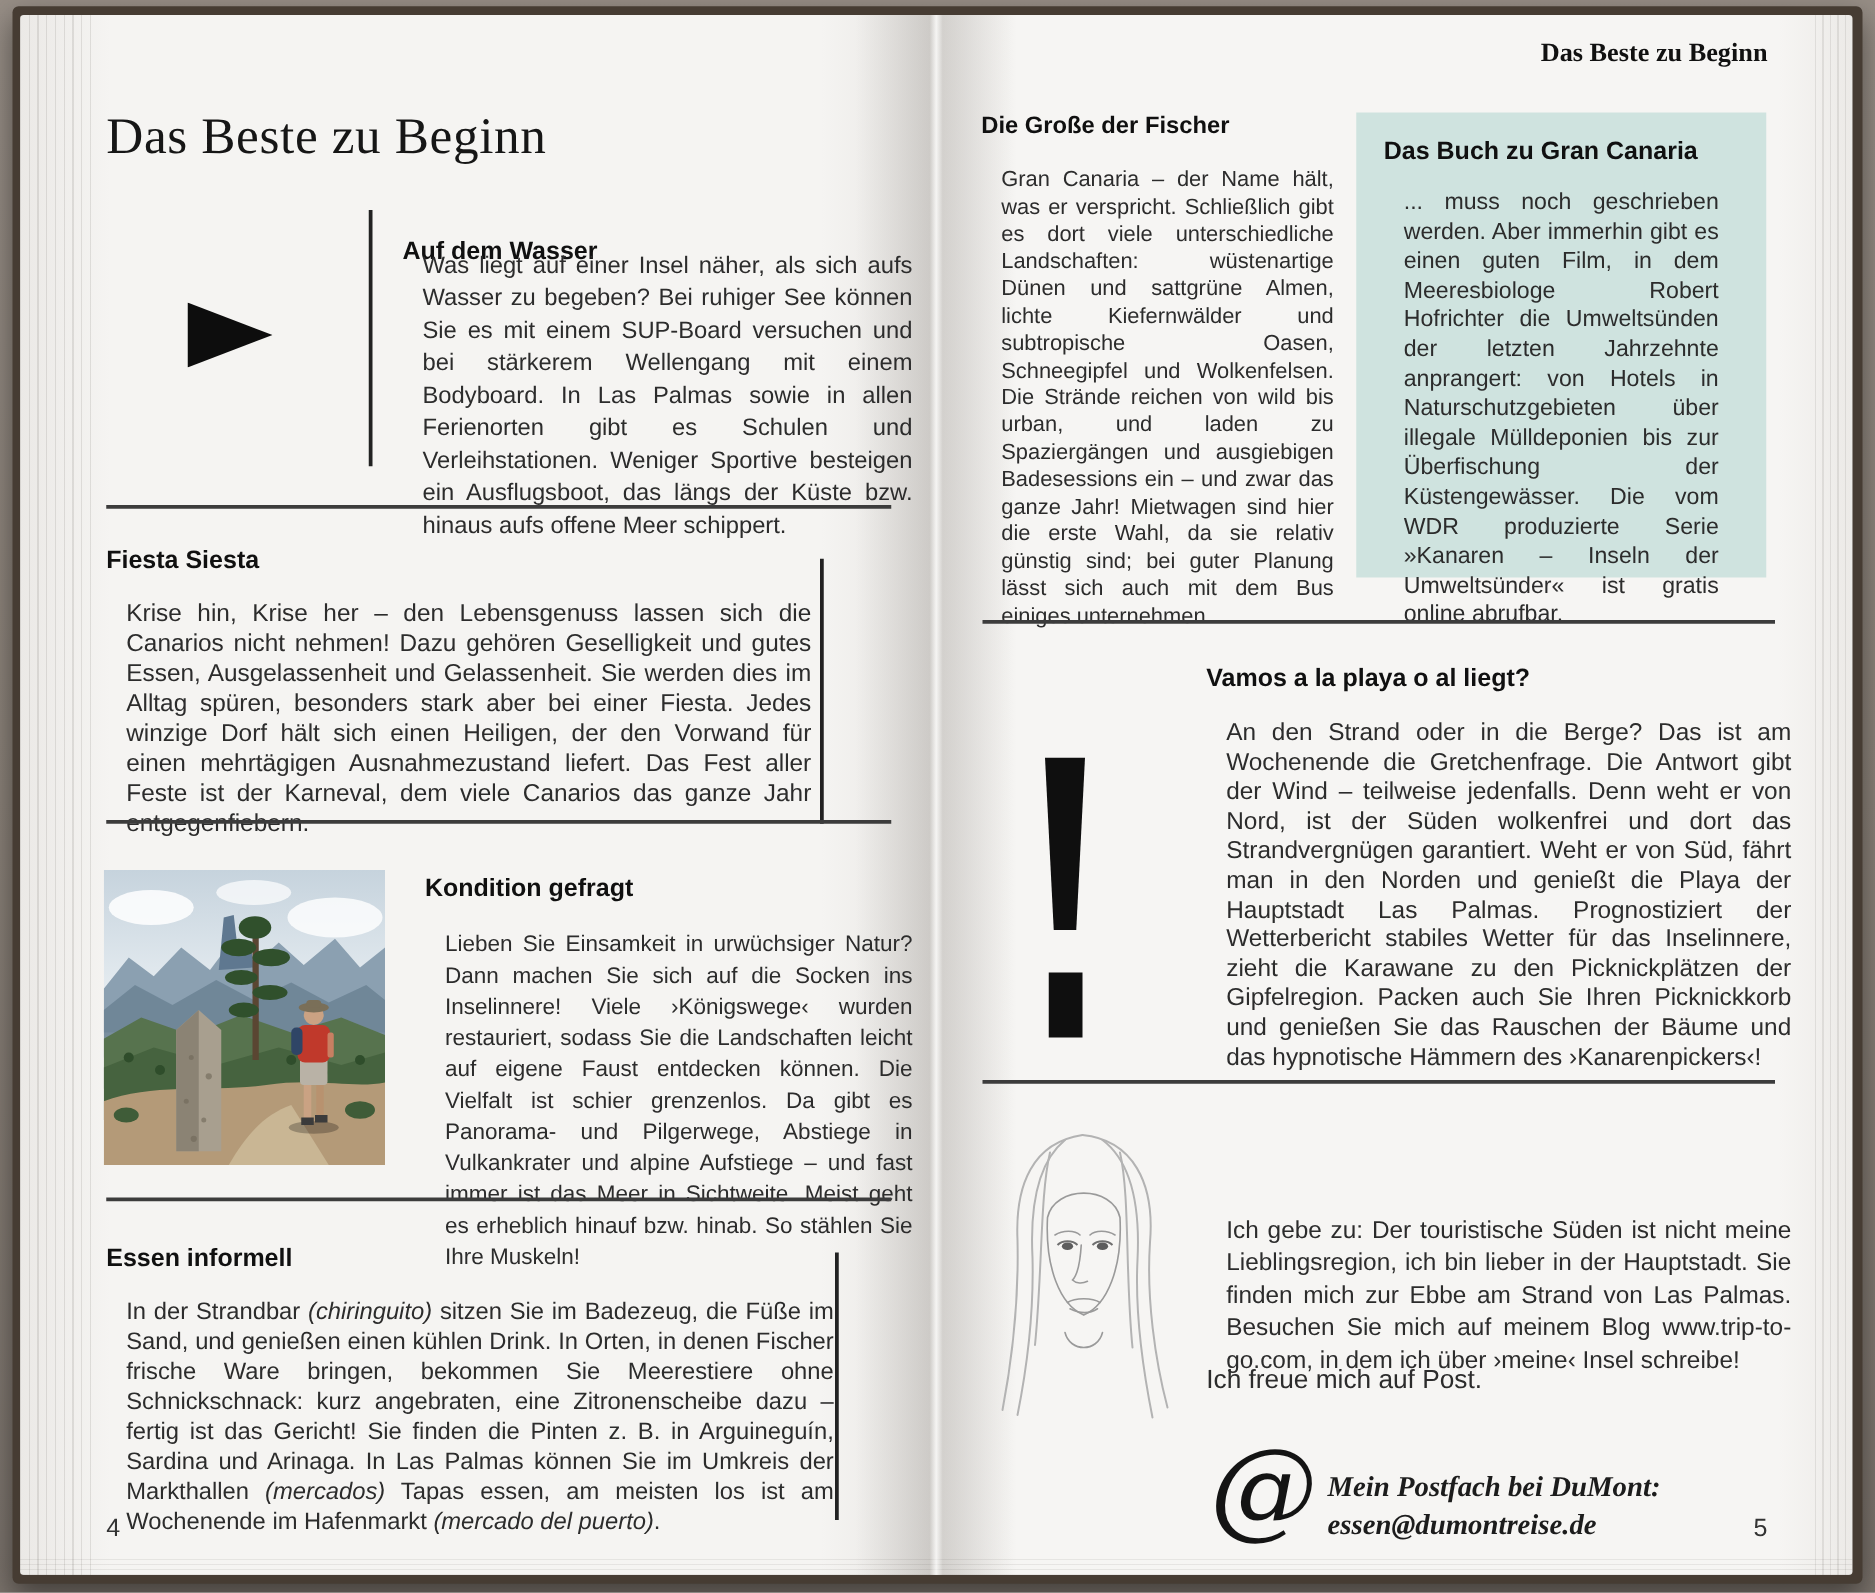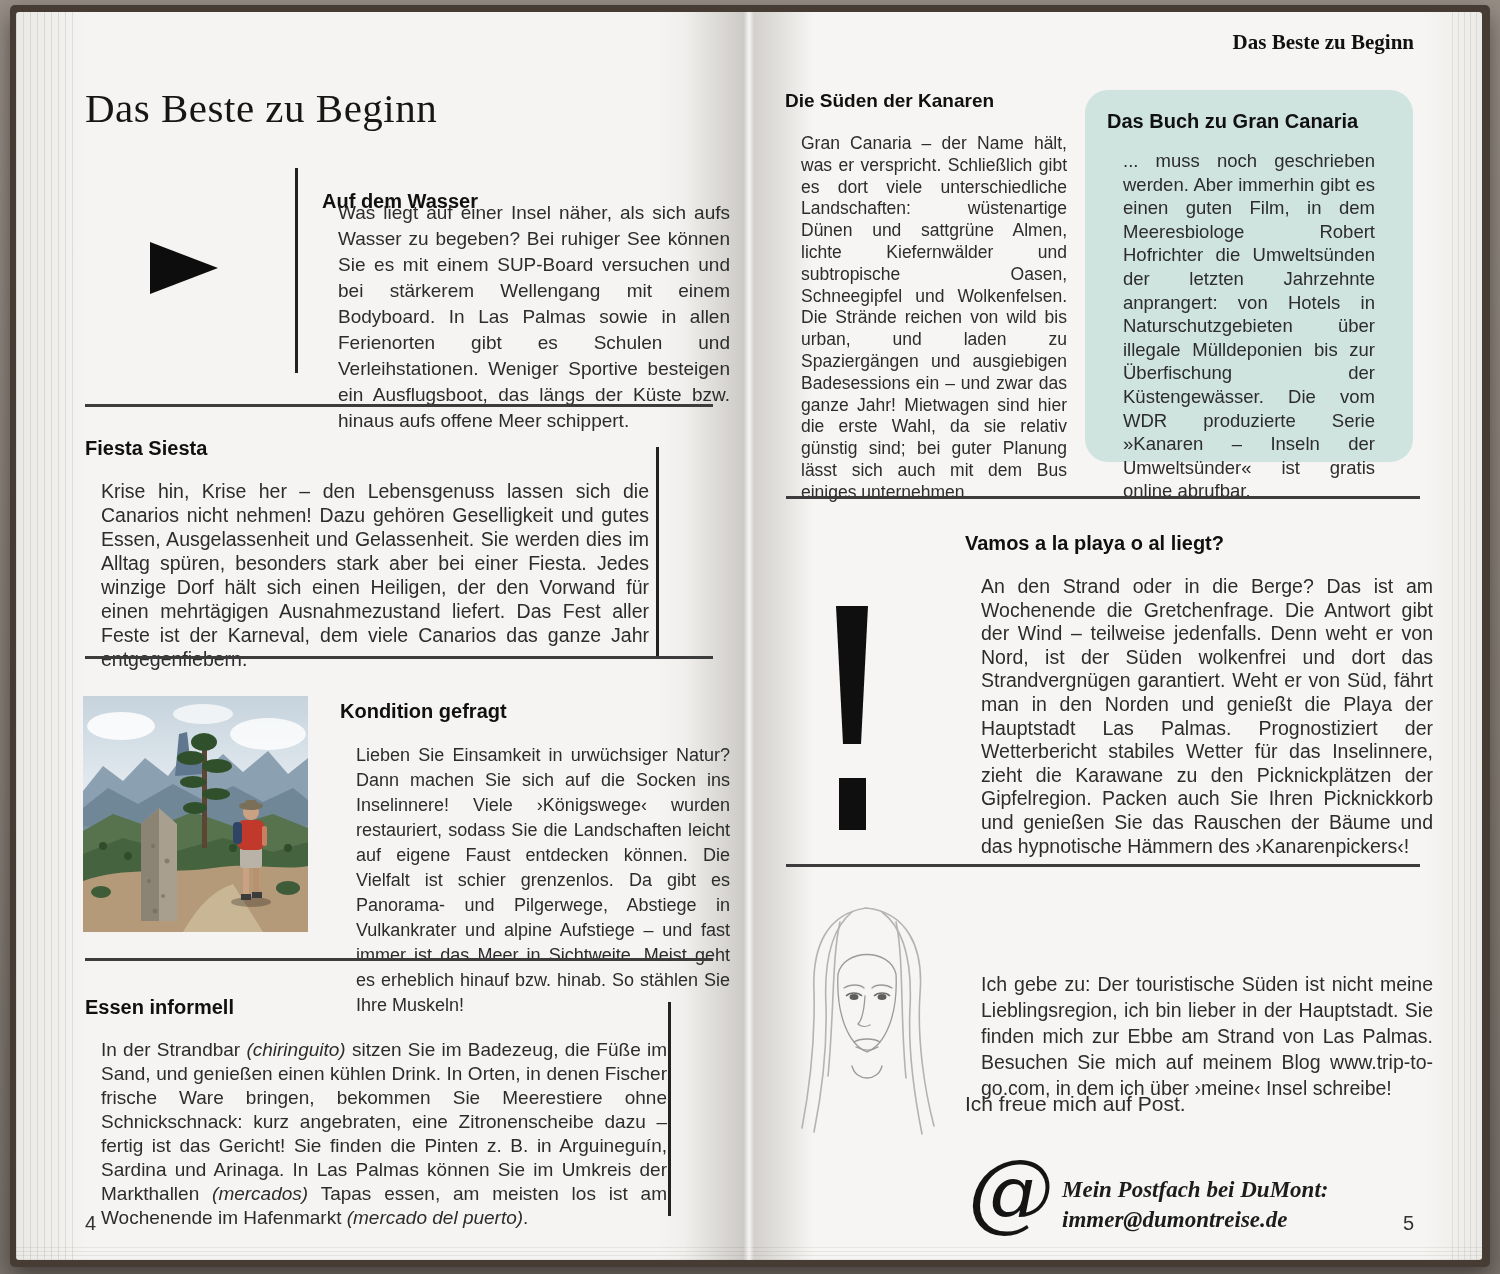--- a/index.html
+++ b/index.html
@@ -23,21 +23,21 @@
       background:linear-gradient(90deg,rgba(0,0,0,0) 0%,rgba(70,64,58,.16) 46%,rgba(255,255,255,.55) 50%,rgba(70,64,58,.14) 54%,rgba(0,0,0,0) 100%);}
   .content{position:absolute;inset:0;}
   .abs{position:absolute;}
   .kicker{font-weight:700;font-size:20px;color:#101010;line-height:1.15;}
   .body{font-size:19px;line-height:26px;color:#2c2c2c;text-align:justify;margin:16px;}
   .vline{width:3px;background:#222;}
   .hrule{height:3px;background:#3c3c3c;}
   .title{font-family:"Liberation Serif",serif;font-size:41px;color:#161616;letter-spacing:.5px;}
   .runhead{font-family:"Liberation Serif",serif;font-weight:700;font-size:21px;color:#111;text-align:right;}
   .pagenum{font-size:20px;color:#333;}
-  .tealbox{background:#cfe3df;padding:20px 22px;box-sizing:border-box;border-radius:23px;}
+  .tealbox{background:#cfe3df;padding:20px 22px;box-sizing:border-box;}
   .cta{font-family:"Liberation Serif",serif;font-size:36px;color:#2b9c96;}
   .postfach{font-family:"Liberation Serif",serif;font-style:italic;font-weight:600;font-size:23px;line-height:30px;color:#1c1c1c;margin-top:15px;}
   .atglyph{font-family:"DejaVu Serif",serif;font-style:italic;font-size:86px;line-height:86px;color:#141414;}
   .it{font-style:italic;}
 </style>
 </head>
 <body>
 
 <div class="stage">
   <div class="cover"></div>
@@ -138,21 +138,21 @@
     <div class="abs hrule" style="left:85px;top:958px;width:628px;"></div>
 
     <div class="abs kicker" style="left:85px;top:996px;">Essen informell</div>
     <p class="abs body" style="left:85px;top:1022px;width:566px;line-height:24px;"><span>In der Strandbar </span><span class="it">(chiringuito)</span><span> sitzen Sie im Badezeug, die Füße im Sand, und genießen einen kühlen Drink. In Orten, in denen Fischer frische Ware bringen, bekommen Sie Meerestiere ohne Schnickschnack: kurz angebraten, eine Zitronenscheibe dazu – fertig ist das Gericht! Sie finden die Pinten z. B. in Arguineguín, Sardina und Arinaga. In Las Palmas können Sie im Umkreis der Markthallen </span><span class="it">(mercados)</span><span> Tapas essen, am meisten los ist am Wochenende im Hafenmarkt </span><span class="it">(mercado del puerto)</span><span>.</span></p>
     <div class="abs vline" style="left:668px;top:1002px;height:214px;"></div>
 
     <div class="abs pagenum" style="left:85px;top:1212px;">4</div>
 
     <div class="abs runhead" style="left:1000px;top:30px;width:414px;">Das Beste zu Beginn</div>
 
-    <div class="abs kicker" style="left:785px;top:90px;font-size:19px;">Die Süden der Kanaren</div>
+    <div class="abs kicker" style="left:785px;top:90px;font-size:19px;">Die Große der Fischer</div>
     <p class="abs body" style="left:785px;top:117px;width:266px;font-size:17.5px;line-height:21.8px;">Gran Canaria – der Name hält, was er verspricht. Schließlich gibt es dort viele unterschiedliche Landschaften: wüstenartige Dünen und sattgrüne Almen, lichte Kiefernwälder und subtropische Oasen, Schneegipfel und Wolkenfelsen. Die Strände reichen von wild bis urban, und laden zu Spaziergängen und ausgiebigen Badesessions ein – und zwar das ganze Jahr! Mietwagen sind hier die erste Wahl, da sie relativ günstig sind; bei guter Planung lässt sich auch mit dem Bus einiges unternehmen.</p>
 
     <div class="abs tealbox" style="left:1085px;top:90px;width:328px;height:372px;">
       <div class="kicker" style="font-size:20px;margin-bottom:14px;">Das Buch zu Gran Canaria</div>
       <p class="body" style="font-size:18.5px;line-height:23.6px;">... muss noch geschrieben werden. Aber immerhin gibt es einen guten Film, in dem Meeresbiologe Robert Hofrichter die Umweltsünden der letzten Jahrzehnte anprangert: von Hotels in Naturschutzgebieten über illegale Mülldeponien bis zur Überfischung der Küstengewässer. Die vom WDR produzierte Serie »Kanaren – Inseln der Umweltsünder« ist gratis online abrufbar.</p>
     </div>
 
     <div class="abs hrule" style="left:786px;top:496px;width:634px;"></div>
 
     <svg class="abs" style="left:833px;top:606px;" width="38" height="228" viewBox="0 0 38 228">
@@ -190,19 +190,19 @@
         <path d="M60,100 C64,96 72,96 76,100"></path>
         <path d="M88,100 C92,96 100,96 104,100"></path>
       </g>
     </svg>
     <p class="abs body" style="left:965px;top:955px;width:452px;font-size:19.5px;line-height:26px;">Ich gebe zu: Der touristische Süden ist nicht meine Lieblingsregion, ich bin lieber in der Hauptstadt. Sie finden mich zur Ebbe am Strand von Las Palmas. Besuchen Sie mich auf meinem Blog www.trip-to-go.com, in dem ich über ›meine‹ Insel schreibe!</p>
     <div class="abs" style="left:965px;top:1092px;font-size:21px;color:#2c2c2c;">Ich freue mich auf Post.</div>
 
     <div class="abs atglyph" style="left:968px;top:1148px;">@</div>
     <div class="abs postfach" style="left:1062px;top:1160px;">
       <div>Mein Postfach bei DuMont:</div>
-      <div>immer@dumontreise.de</div>
+      <div>essen@dumontreise.de</div>
     </div>
 
     <div class="abs pagenum" style="left:1300px;top:1212px;width:114px;text-align:right;">5</div>
 
   </div>
 </div>
 
 </body></html>

